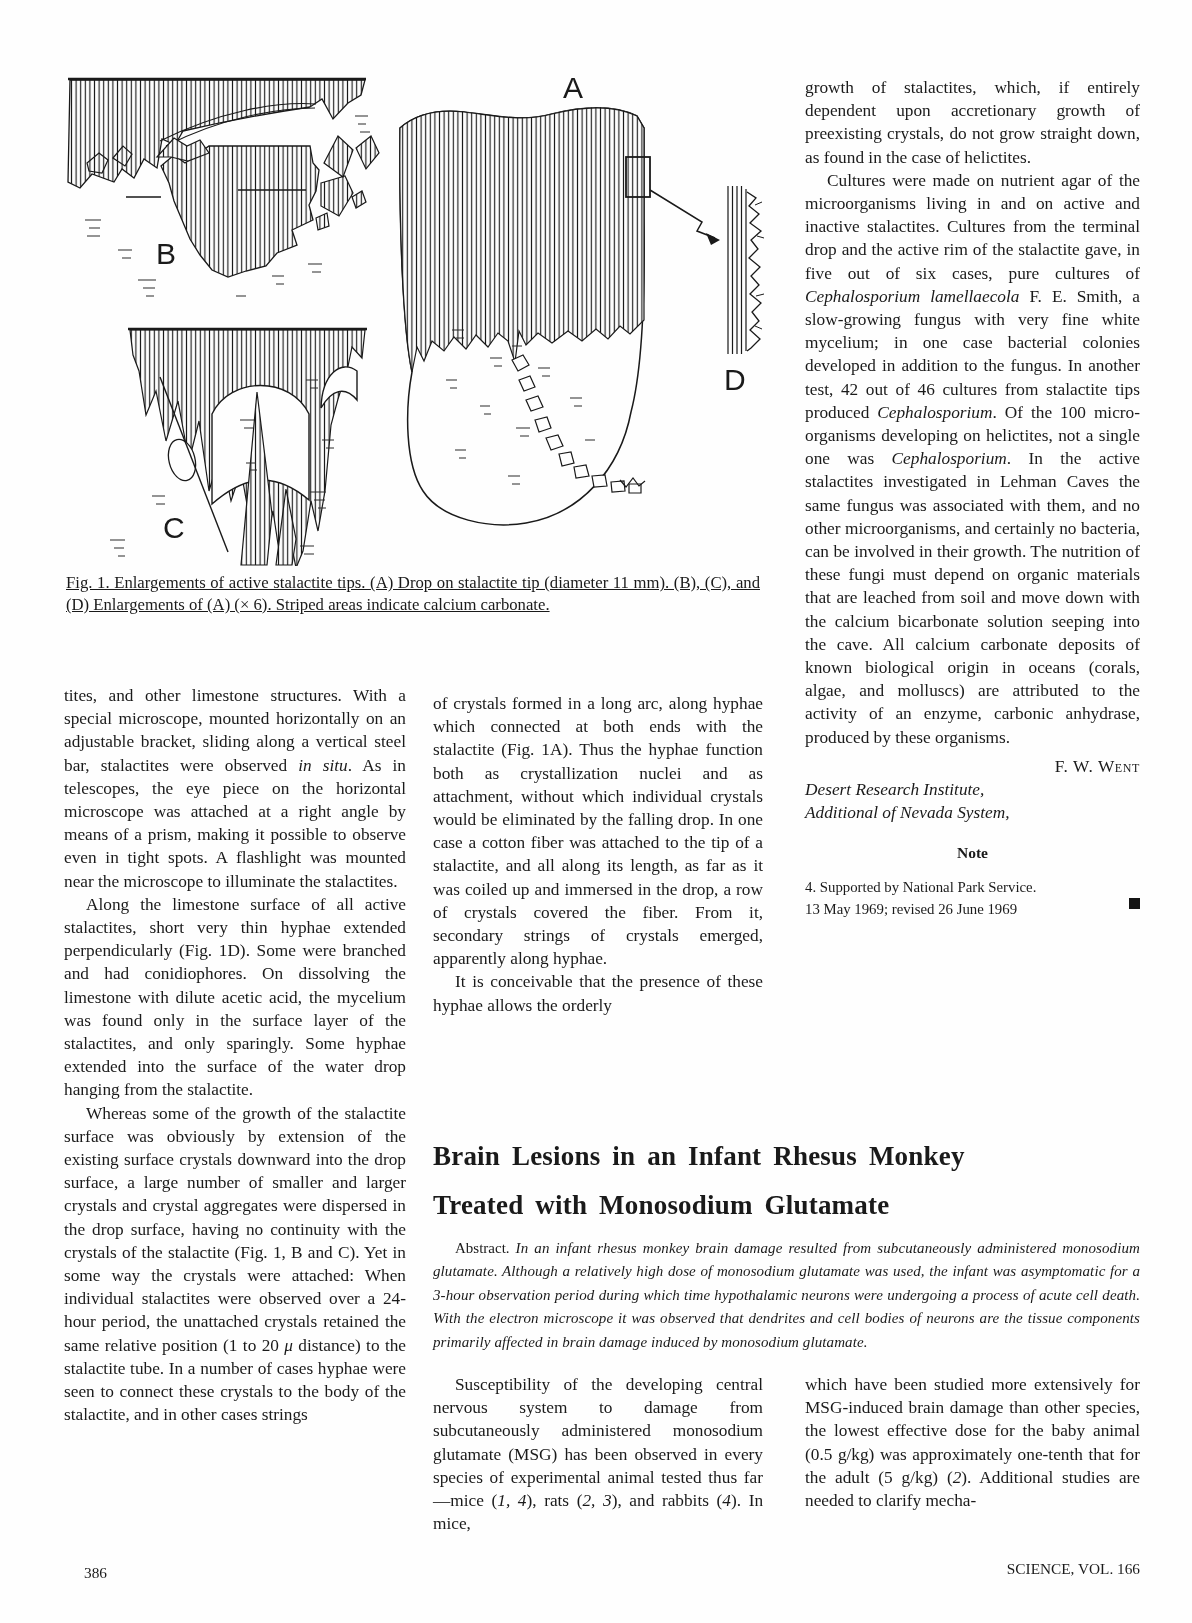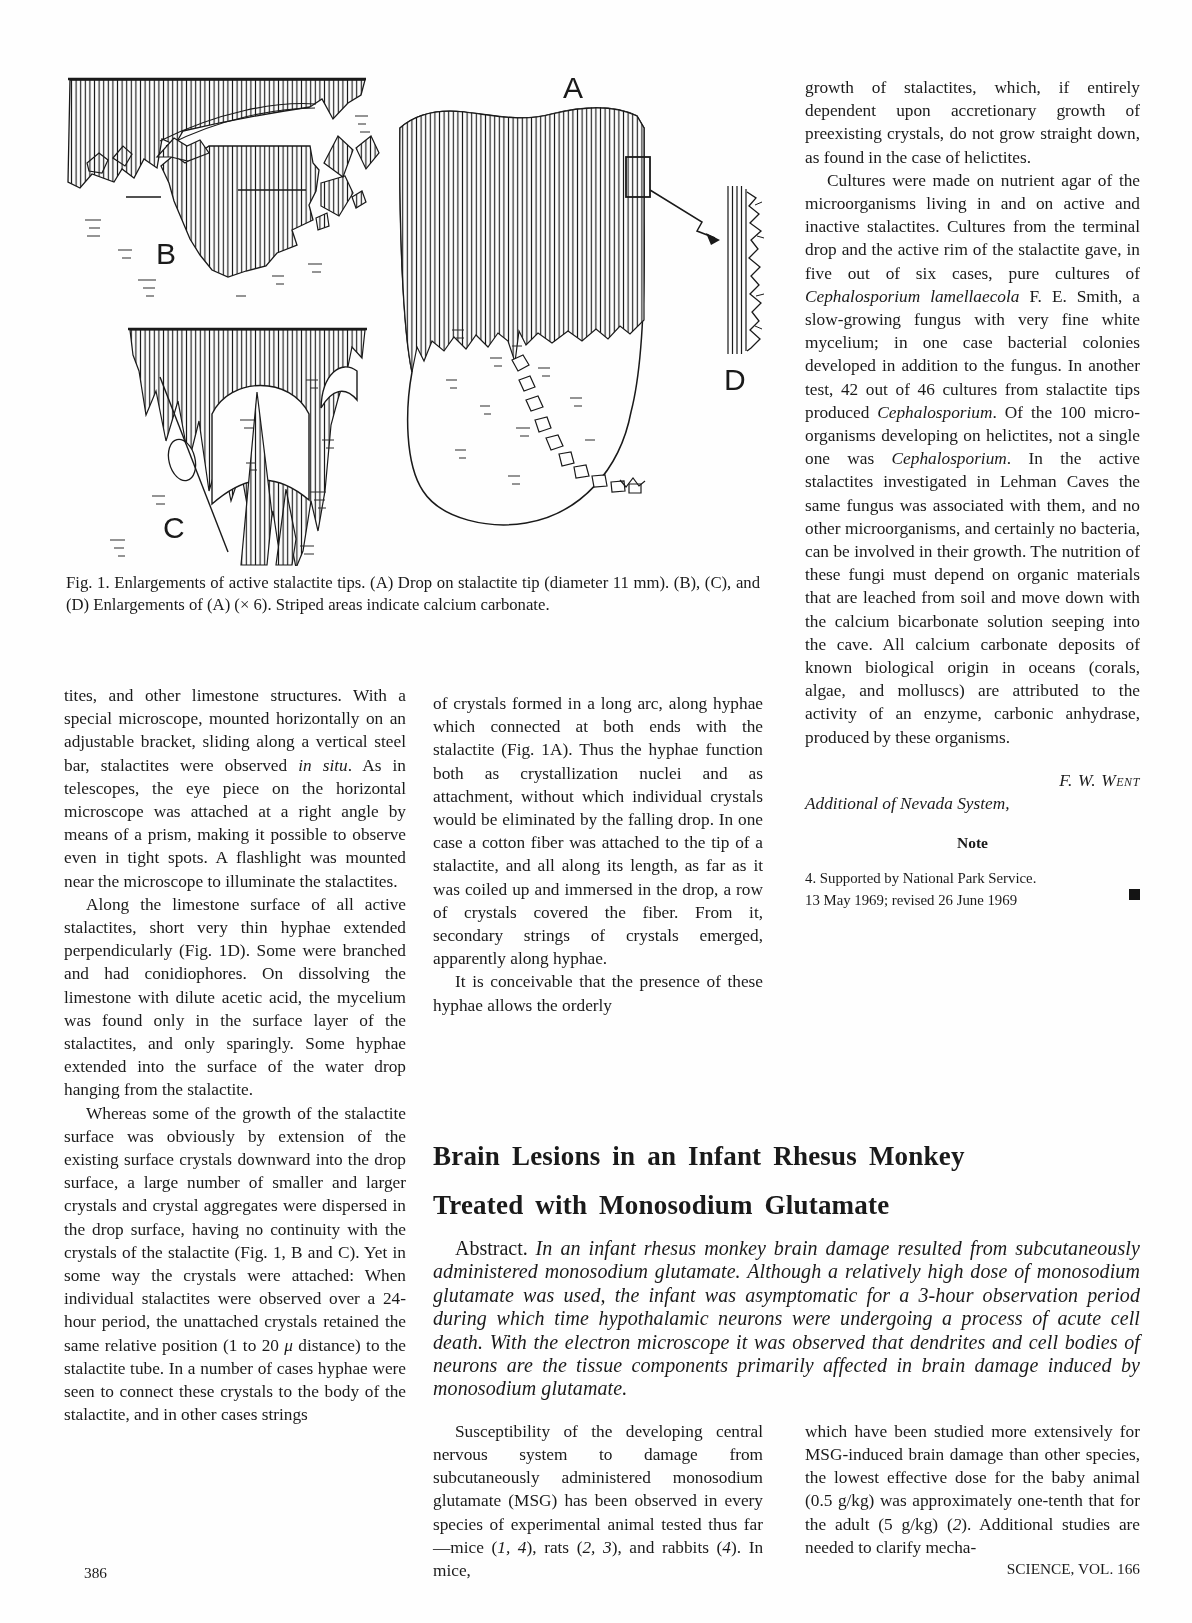--- a/index.html
+++ b/index.html
@@ -5,30 +5,30 @@
   html,body { margin:0; padding:0; background:#e8e8e4; }
   .page {
     position:relative; width:1192px; height:1623px;
     background:#fefefe; overflow:hidden;
     font-family:"Liberation Serif", serif; color:#1a1a1a;
   }
   .abs { position:absolute; }
   .body-text { font-size:17.3px; line-height:23.2px; text-align:justify; }
   .body-text p { margin:0; }
   .body-text p.indent { text-indent:22px; }
-  .caption { font-size:16.7px; line-height:22px; text-align:justify; }
-  .signature { text-align:right; font-variant:small-caps; letter-spacing:0.6px; margin-top:20px;font-style:italic; }
+  .caption { font-size:16.7px; line-height:22px; text-align:justify;text-decoration:underline; }
+  .signature { text-align:right; font-variant:small-caps; letter-spacing:0.6px; margin-top:6px; }
   .affiliation div { font-style:italic; }
   .note-heading { text-align:center; font-weight:bold; font-size:15.5px; margin-top:16px; margin-bottom:12px; }
   .note { font-size:14.8px; line-height:22px; }
   .note-dates-row { display:flex; justify-content:space-between; align-items:flex-start; }
   .endmark { width:11px; height:11px; background:#141414; display:inline-block; }
   .a2-title { font-weight:bold; font-size:27px; line-height:36px; word-spacing:5px; letter-spacing:0.2px; }
   .a2-title .t2 { margin-top:13px; }
-  .abstract { font-size:20px; line-height:23.4px; text-align:justify; text-indent:22px; margin-top:14px; }
+  .abstract { font-size:15px; line-height:23.4px; text-align:justify; text-indent:22px; margin-top:14px; }
   .abstract i { letter-spacing:0.1px; }
   .a2-cols { position:relative; margin-top:19px; }
   .footer { font-size:15.3px; }
   .fig-label { font-family:"Liberation Sans", sans-serif; font-size:30px; fill:#1a1a1a; }
 </style>
 </head>
 <body>
 
 <div class="page">
 
@@ -98,20 +98,21 @@
   <div class="abs body-text" style="left:433px; top:692px; width:330px;">
     <p>of crystals formed in a long arc, along hyphae which connected at both ends with the stalactite (Fig. 1A). Thus the hyphae function both as crystallization nuclei and as attachment, without which individual crystals would be eliminated by the falling drop. In one case a cotton fiber was attached to the tip of a stalactite, and all along its length, as far as it was coiled up and immersed in the drop, a row of crystals covered the fiber. From it, secondary strings of crystals emerged, apparently along hyphae.</p>
     <p class="indent">It is conceivable that the presence of these hyphae allows the orderly</p>
   </div>
 
   <div class="abs body-text" style="left:805px; top:76px; width:335px;">
     <p>growth of stalactites, which, if entirely dependent upon accretionary growth of preexisting crystals, do not grow straight down, as found in the case of helictites.</p>
     <p class="indent">Cultures were made on nutrient agar of the microorganisms living in and on active and inactive stalactites. Cultures from the terminal drop and the active rim of the stalactite gave, in five out of six cases, pure cultures of <i>Cephalosporium lamellaecola</i> F. E. Smith, a slow-growing fungus with very fine white mycelium; in one case bacterial colonies developed in addition to the fungus. In another test, 42 out of 46 cultures from stalactite tips produced <i>Cephalosporium</i>. Of the 100 micro-organisms developing on helictites, not a single one was <i>Cephalosporium</i>. In the active stalactites investigated in Lehman Caves the same fungus was associated with them, and no other microorganisms, and certainly no bacteria, can be involved in their growth. The nutrition of these fungi must depend on organic materials that are leached from soil and move down with the calcium bicarbonate solution seeping into the cave. All calcium carbonate deposits of known biological origin in oceans (corals, algae, and molluscs) are attributed to the activity of an enzyme, carbonic anhydrase, produced by these organisms.</p>
     <div class="signature">F. W. Went</div>
     <div class="affiliation">
+      <div>Desert Research Institute,</div>
       <div>Additional of Nevada System,</div>
     </div>
     <div class="note-heading">Note</div>
     <div class="note">
       <div>4. Supported by National Park Service.</div>
       <div class="note-dates-row">
         <span>13 May 1969; revised 26 June 1969</span>
         <span class="endmark"></span>
       </div>
     </div>

